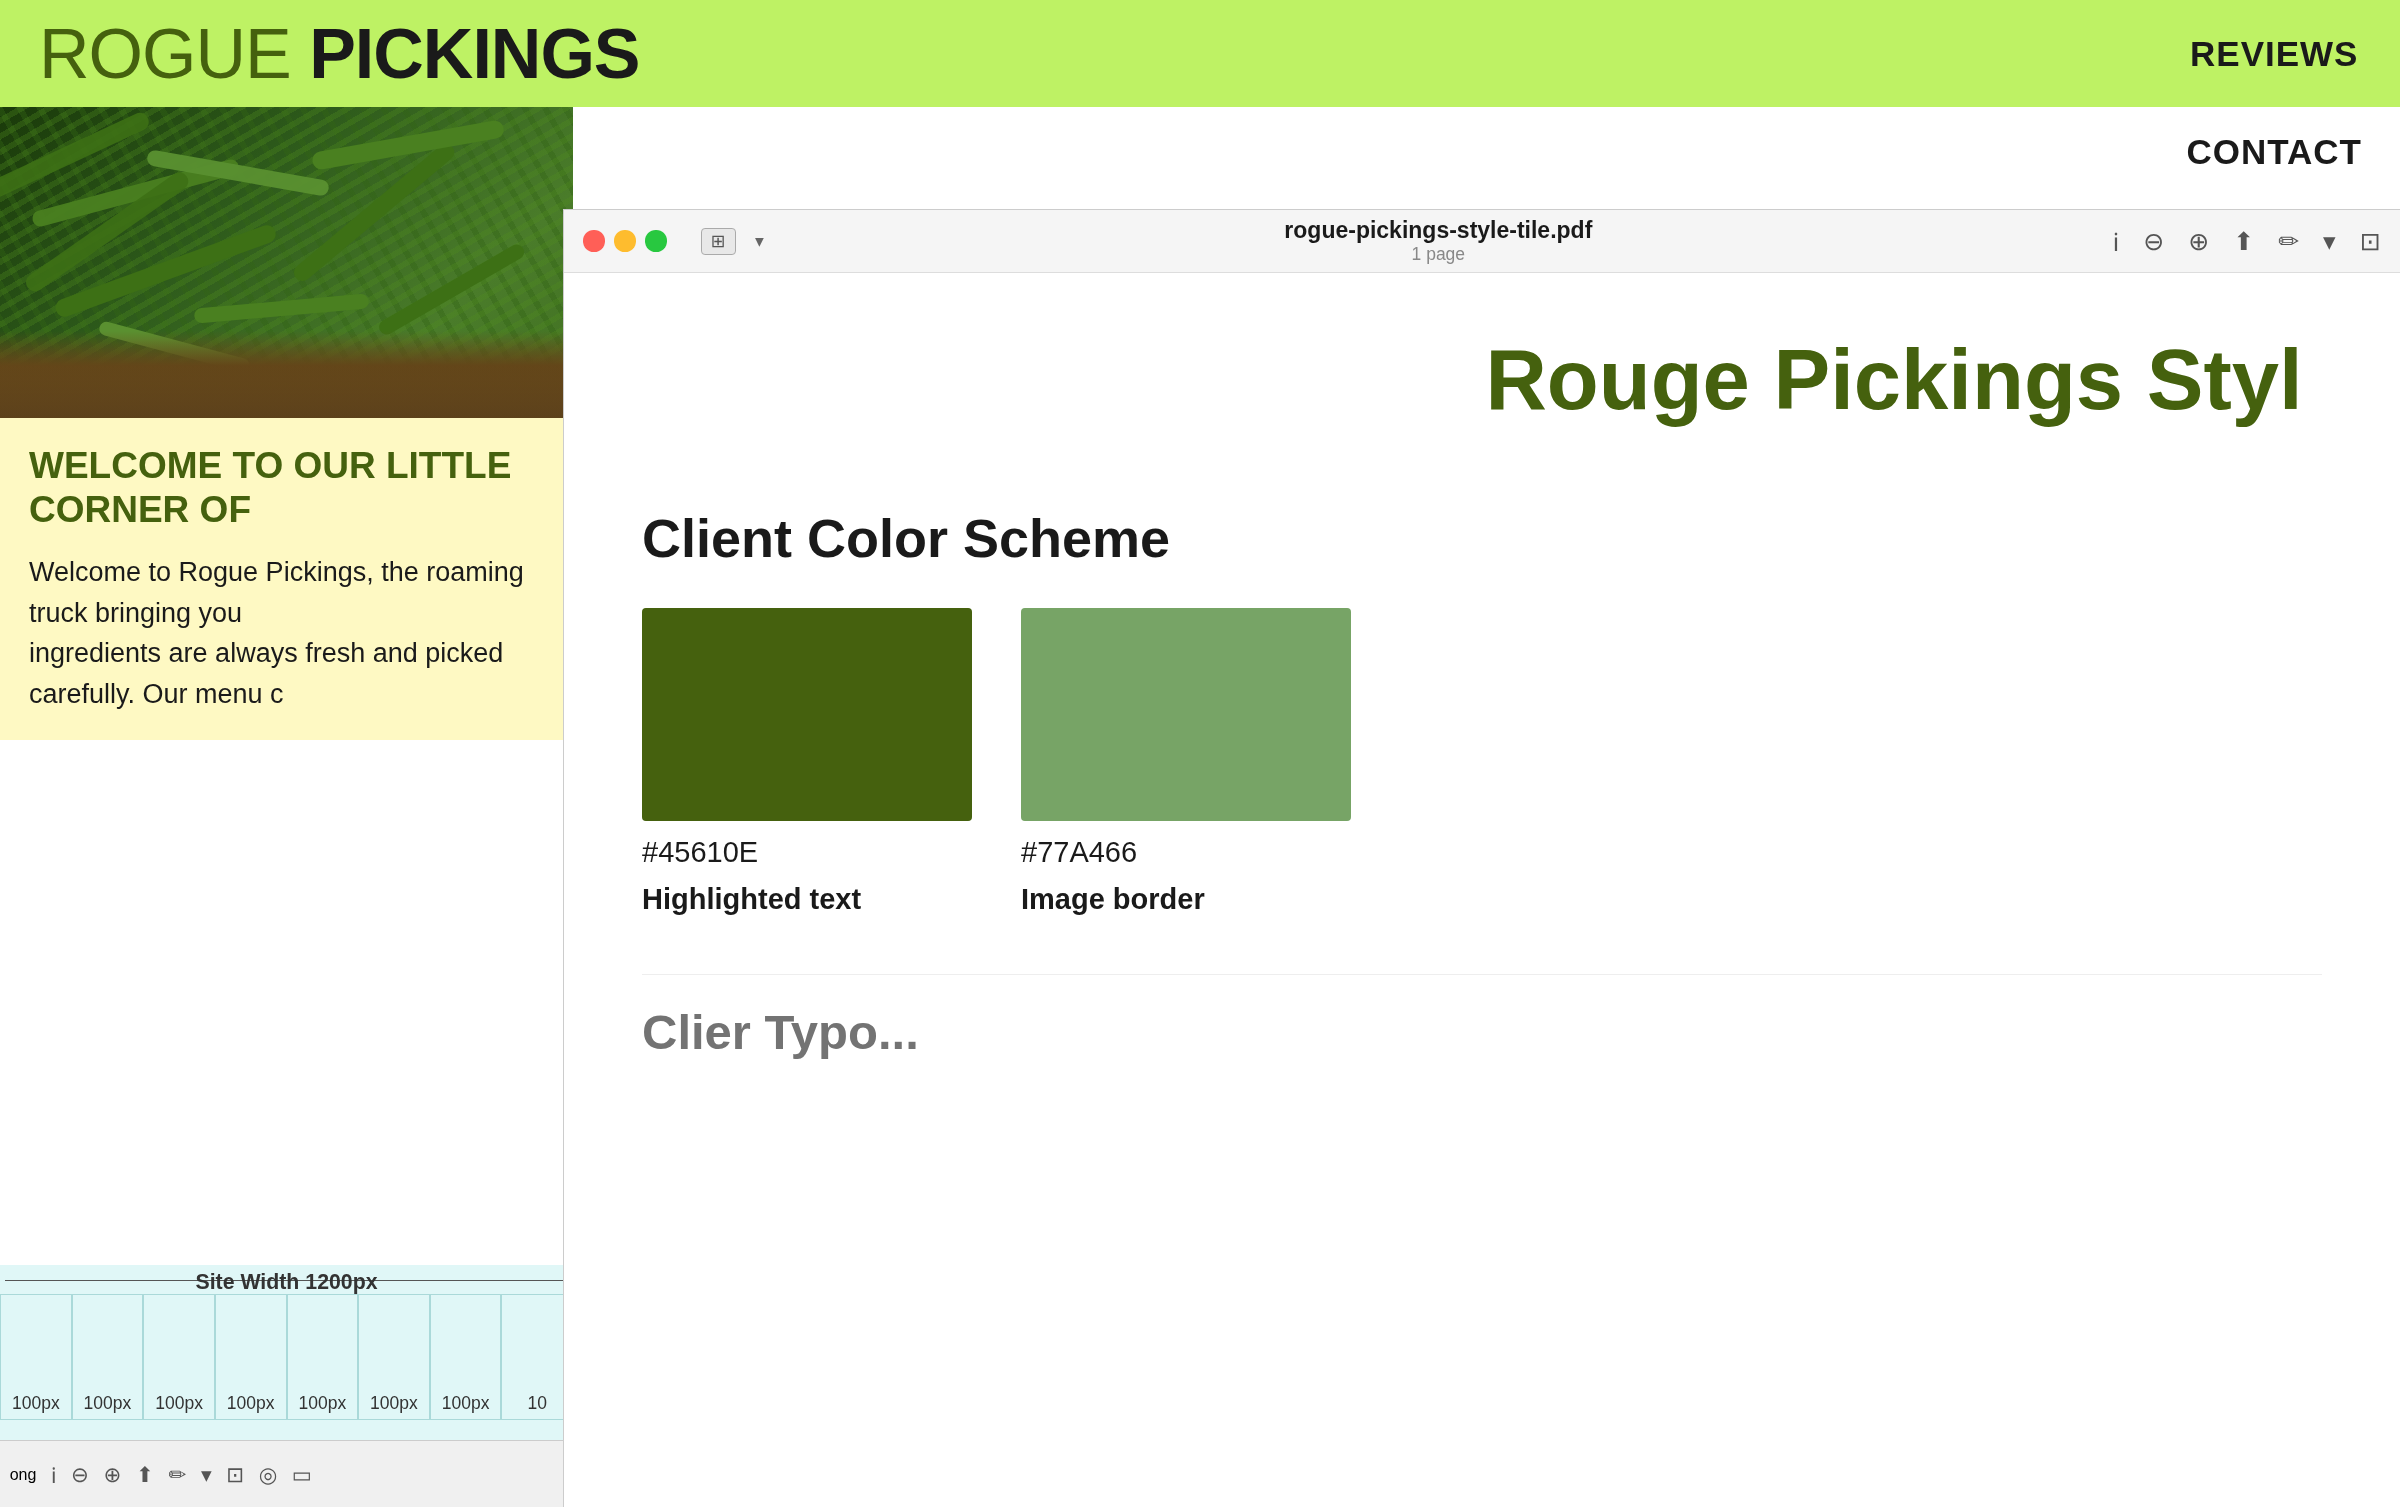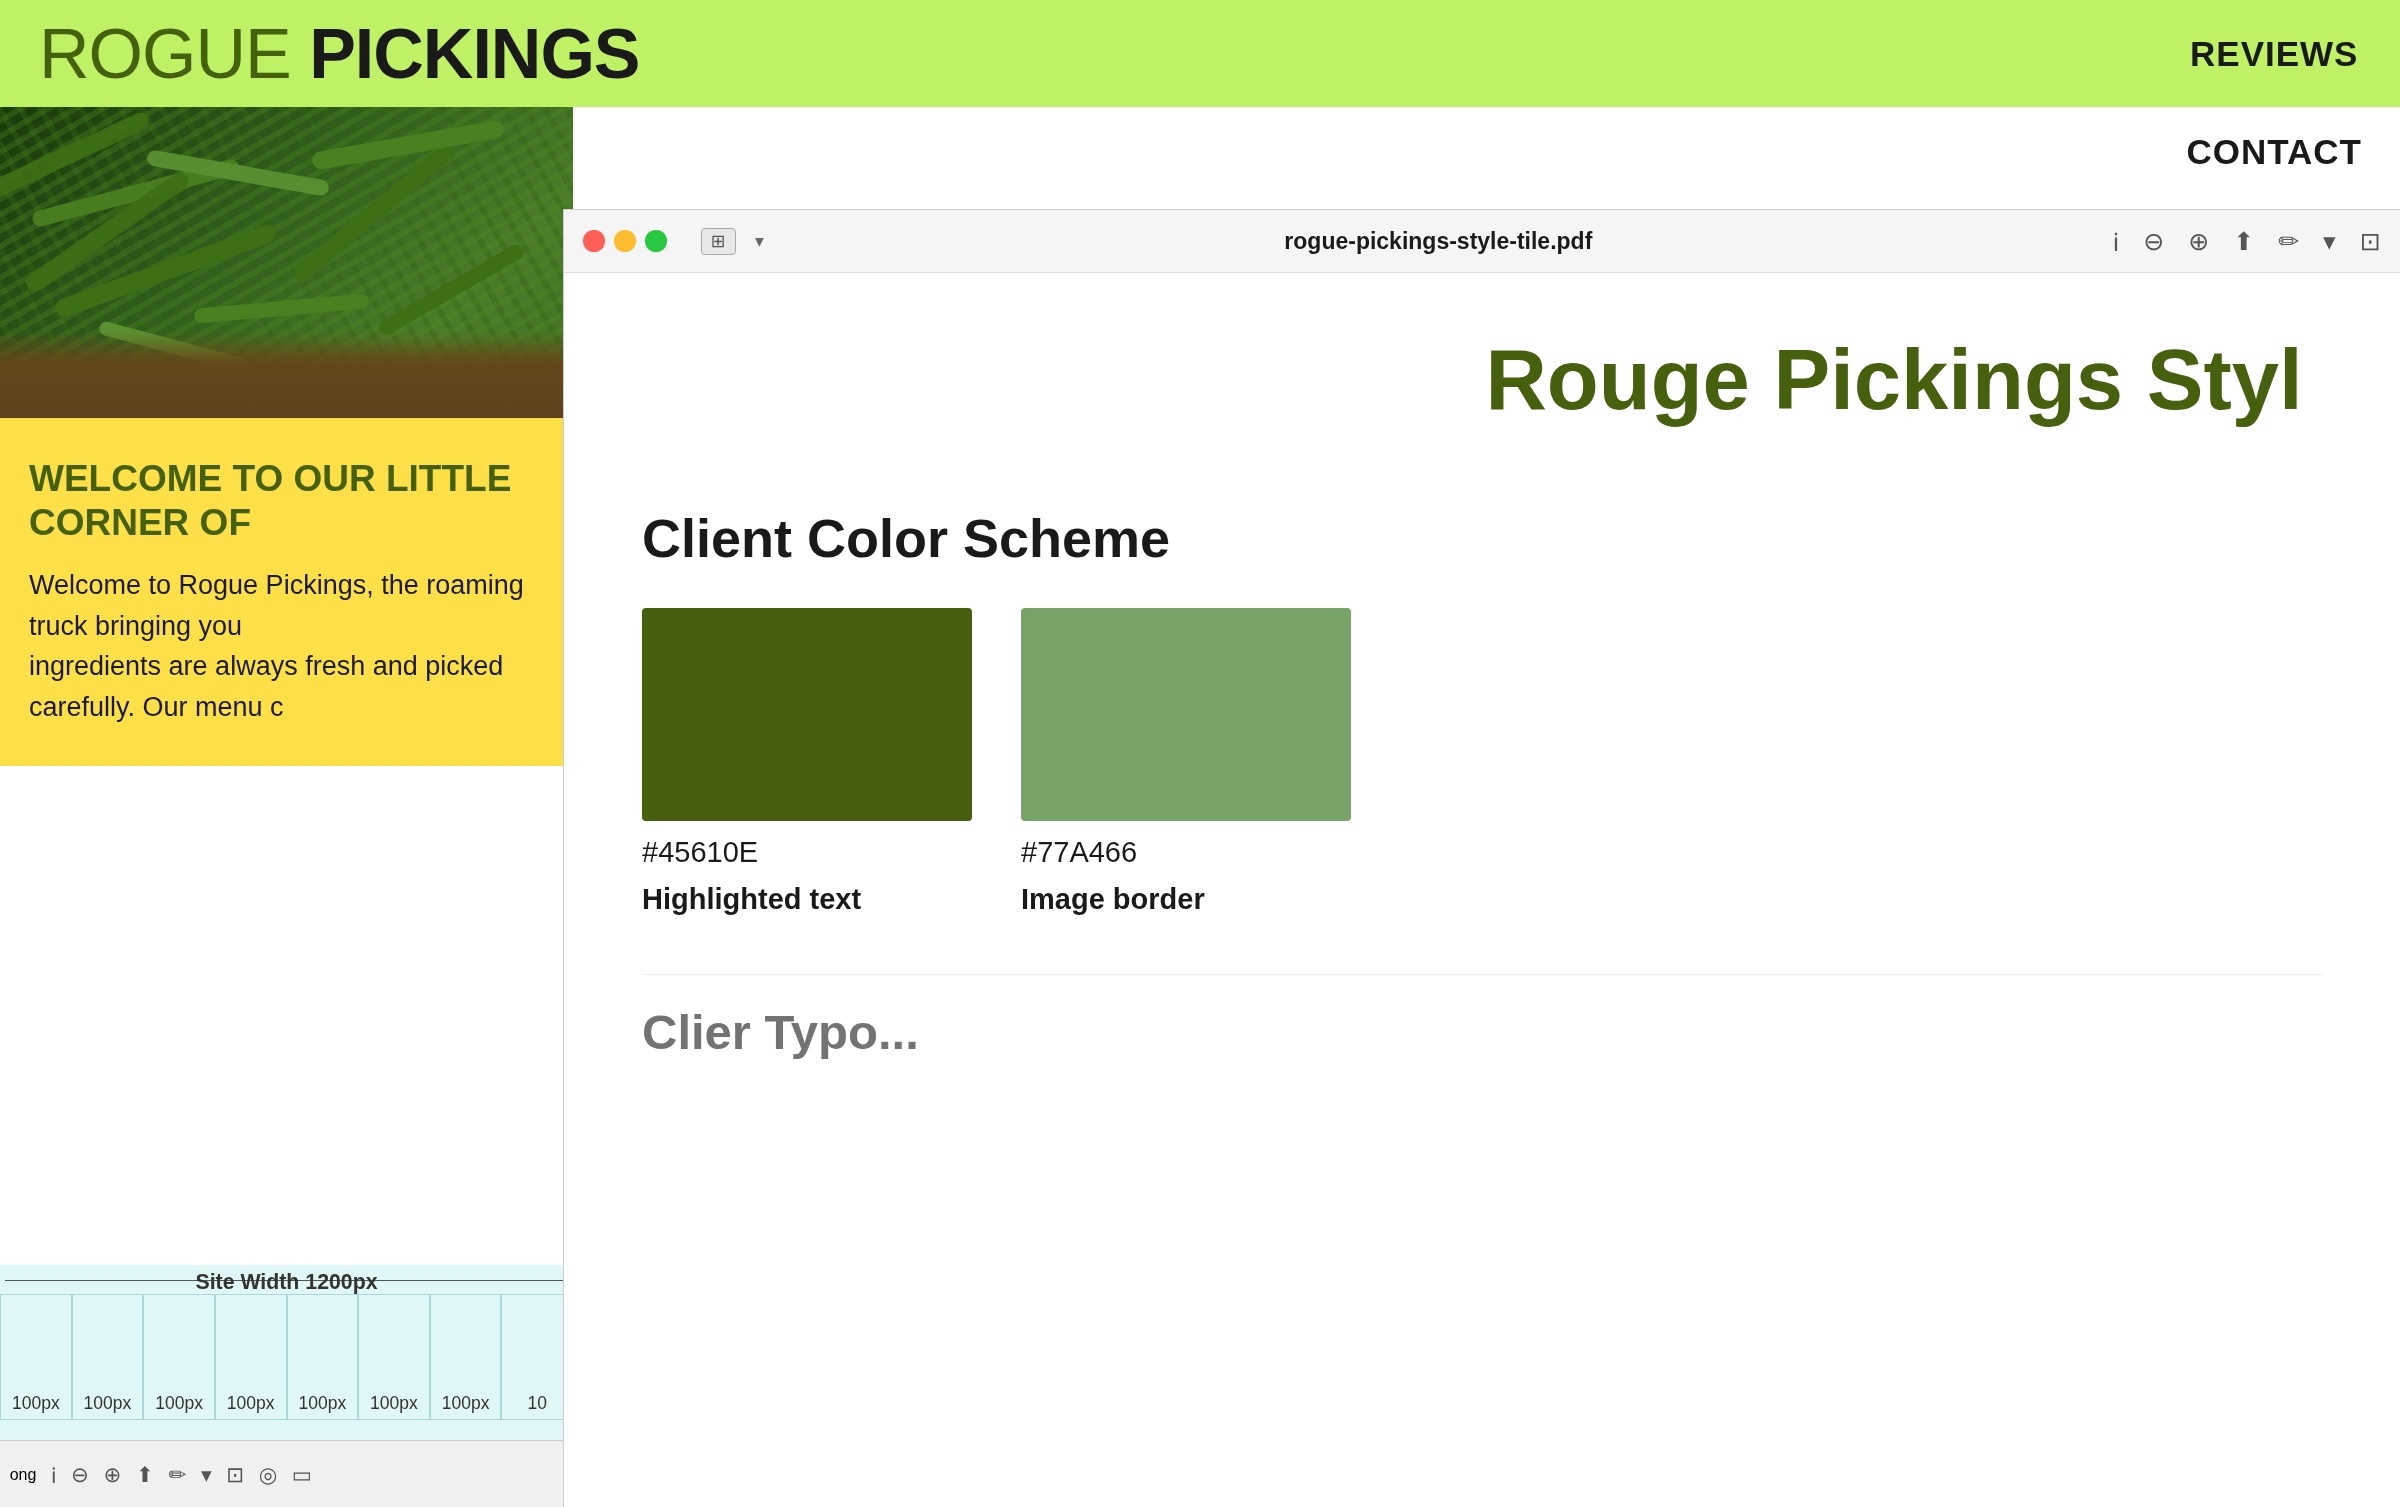--- a/index.html
+++ b/index.html
@@ -80,22 +80,22 @@
       content: '';
       position: absolute;
       bottom: 0;
       left: 0;
       right: 0;
       height: 78px;
       background: linear-gradient(to bottom, transparent, rgba(60,40,20,0.5));
     }
 
     .welcome-section {
-      padding: 39px 29px;
-      background: #fde047;
+      padding: 26px 29px;
+      background: #fef9c3;
     }
     .welcome-heading {
       font-size: 37px;
       font-weight: 900;
       color: #45610E;
       text-transform: uppercase;
       line-height: 1.2;
       margin-bottom: 19.4px;
     }
     .welcome-text {
@@ -405,20 +405,21 @@
       <div class="traffic-light tl-red"></div>
       <div class="traffic-light tl-yellow"></div>
       <div class="traffic-light tl-green"></div>
     </div>
     <div class="pdf-sidebar-toggle">
       <span class="pdf-sidebar-icon">⊞</span>
     </div>
     <span style="font-size:17.5px;color:#666;">▾</span>
     <div class="pdf-filename-area">
       <div class="pdf-filename">rogue-pickings-style-tile.pdf</div>
+      <div class="pdf-pages">1 page</div>
     </div>
     <div class="pdf-toolbar-icons">
       <span class="pdf-tool-icon">ℹ</span>
       <span class="pdf-tool-icon">⊖</span>
       <span class="pdf-tool-icon">⊕</span>
       <span class="pdf-tool-icon">⬆</span>
       <span class="pdf-tool-icon">✏</span>
       <span class="pdf-tool-icon">▾</span>
       <span class="pdf-tool-icon">⊡</span>
     </div>

